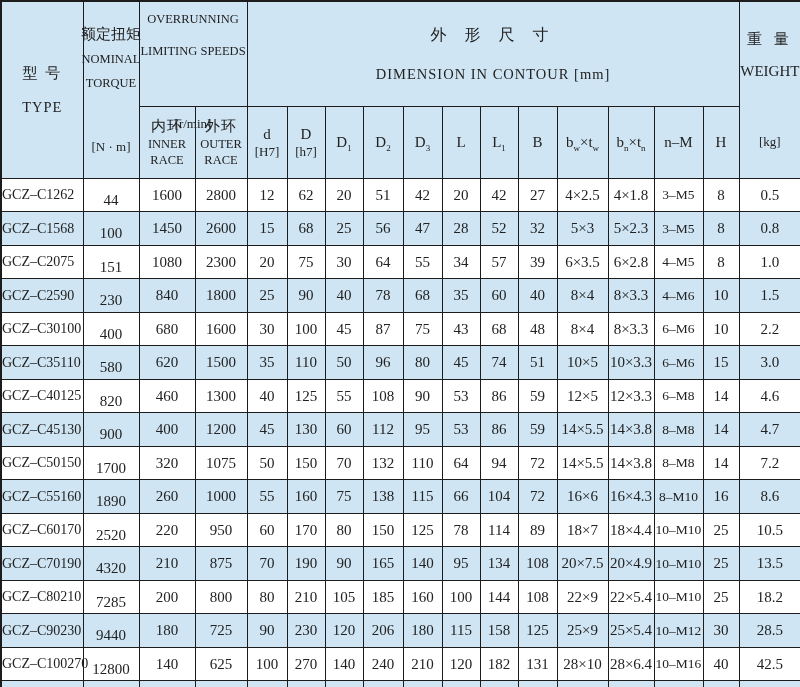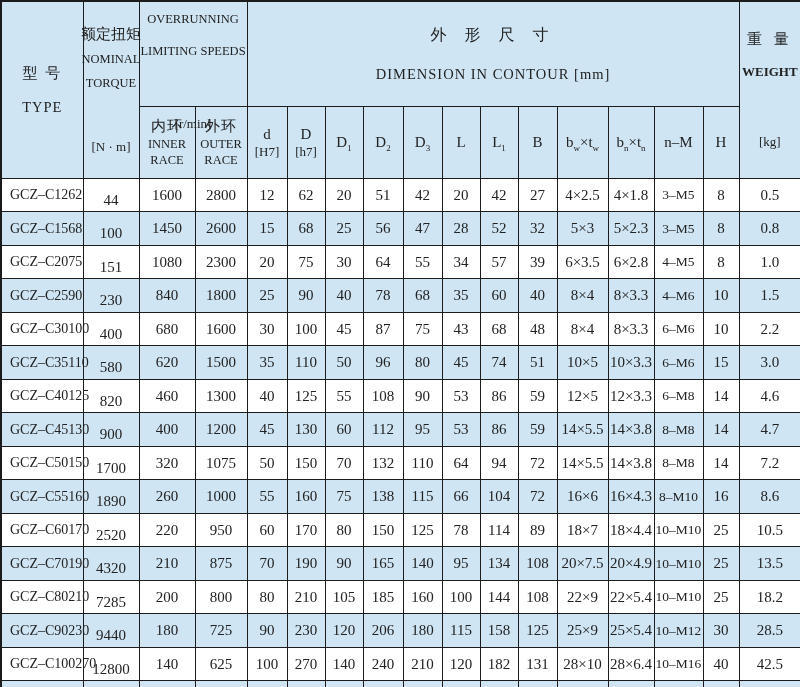--- a/index.html
+++ b/index.html
@@ -35,21 +35,21 @@
   .unit{font-size:13px;white-space:nowrap;margin-top:40px;}
 
   th.dim .l1{font-size:15px;white-space:nowrap;}
   th.dim .l2{font-size:13px;white-space:nowrap;}
   th.dim .l2:empty{display:none;}
   sub{font-size:9px;line-height:0;}
   sub:empty{display:none;}
 
   
   td{font-size:15px;}
-  td.type{text-align:left;padding-left:8px;font-size:14px;white-space:nowrap;}
+  td.type{text-align:left;padding-left:0;font-size:14px;white-space:nowrap;}
   td.torque{padding-top:10px;}
   td.kw{font-size:15px;white-space:nowrap;}
   td.nm{font-size:13.5px;white-space:nowrap;}
 </style>
 </head>
 <body>
 
 <div class="page">
   <table class="spec">
     <colgroup>
@@ -97,21 +97,21 @@
         </th>
         <th colspan="12">
           <div class="cell vh89" style="gap:20px;">
             <span class="zh-big">外 形 尺 寸</span>
             <span class="en-big">DIMENSION  IN  CONTOUR  [mm]</span>
           </div>
         </th>
         <th rowspan="2">
           <div class="cell vh150" style="padding:14px 0;">
             <span class="zh" style="letter-spacing:4px;">重 量</span>
-            <span class="en" style="font-size:13px;font-weight:bold;">WEIGHT</span>
+            <span class="en" style="font-size:15px;">WEIGHT</span>
             <span class="unit">[kg]</span>
           </div>
         </th>
       </tr>
       <tr>
         <th>
           <div class="cell vh61">
             <span class="zh" style="letter-spacing:1px;">内环</span>
             <span class="en">INNER</span>
             <span class="en">RACE</span>

